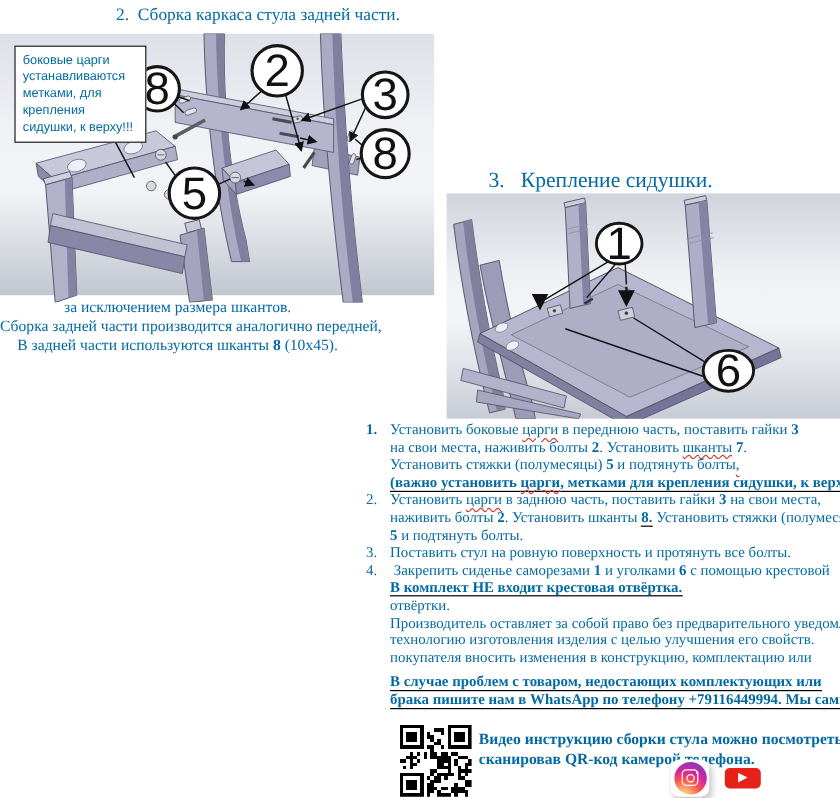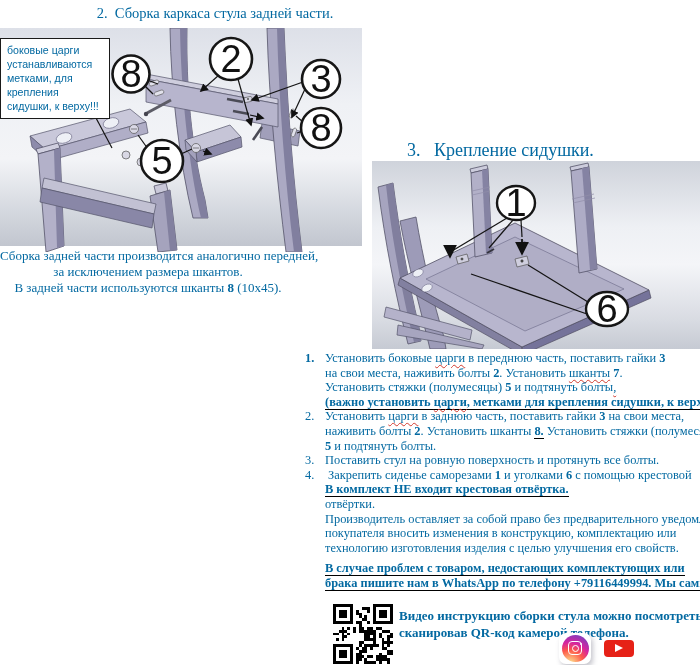--- a/index.html
+++ b/index.html
@@ -8,21 +8,21 @@
 
   
   .title2{position:absolute;left:30px;top:5px;width:370px;text-align:center;
           font-size:14.5px;white-space:pre;}
   .title3{position:absolute;left:407px;top:140px;font-size:18px;white-space:pre;}
   .caption{position:absolute;left:0;top:248px;width:296px;text-align:center;
            font-size:13px;line-height:16.2px;}
   .caption .rline{white-space:pre;}
 
   
-  .notebox{position:absolute;left:0;top:38px;width:110px;box-sizing:border-box;
+  .notebox{position:absolute;left:12px;top:38px;width:110px;box-sizing:border-box;
            border:1.6px solid #1a1a1a;background:#fff;padding:4px 5px 5px 6px;
            font-family:"Liberation Sans",sans-serif;font-size:10.6px;line-height:1.33;z-index:3;}
 
   
   .diag{position:absolute;}
   #d1{left:0;top:28px;}
   #d2{left:372px;top:161px;}
   .co-num{font-family:"Liberation Sans",sans-serif;font-size:38px;fill:#111;}
 
   
@@ -199,22 +199,22 @@
       <circle cx="321" cy="100" r="20" fill="#fff" stroke="#161616" stroke-width="2.6"></circle>
       <text class="co-num" x="321" y="113" text-anchor="middle">8</text>
     </g>
     <g>
       <circle cx="162" cy="133" r="21" fill="#fff" stroke="#161616" stroke-width="2.6"></circle>
       <text class="co-num" x="162" y="146" text-anchor="middle">5</text>
     </g>
   </svg>
 
   <div class="caption">
+      <div class="rline"><span>за исключением размера шкантов.</span></div>
       <div class="rline"><span>Сборка задней части производится аналогично передней,</span></div>
-      <div class="rline"><span>за исключением размера шкантов.</span></div>
       <div class="rline"><span>В задней части используются шканты </span><span class="sb">8</span><span> (10x45).</span></div>
     </div>
 
   <div class="title3">3.   Крепление сидушки.</div>
 
   <svg id="d2" class="diag" width="328" height="188" viewBox="0 0 328 188">
     <rect x="0" y="0" width="328" height="188" fill="url(#g2)"></rect>
 
     <g stroke="#55546a" stroke-width="0.8">
       <path d="M6,26 L21,22 C27,68 36,120 47,166 L49,180 L36,183 C24,136 13,82 6,26 Z" fill="#a6a4bf"></path>
@@ -288,22 +288,22 @@
       <div class="row"><span class="rn"></span><span class="rt"><span>Установить стяжки (полумесяцы) </span><span class="sb">5</span><span> и подтянуть болты</span><span class="sr">,</span></span></div>
       <div class="row"><span class="rn"></span><span class="rt"><span class="sb su">(важно установить </span><span class="sb su sr">царги</span><span class="sb su">, метками для крепления сидушки, к верху!)</span></span></div>
       <div class="row"><span class="rn">2.</span><span class="rt"><span>Установить </span><span class="sr">царги</span><span> в заднюю часть, поставить гайки </span><span class="sb">3</span><span> на свои места,</span></span></div>
       <div class="row"><span class="rn"></span><span class="rt"><span>наживить болты </span><span class="sb">2</span><span>. Установить шканты </span><span class="sb su">8.</span><span> Установить стяжки (полумесяцы)</span></span></div>
       <div class="row"><span class="rn"></span><span class="rt"><span class="sb">5</span><span> и подтянуть болты.</span></span></div>
       <div class="row"><span class="rn">3.</span><span class="rt"><span>Поставить стул на ровную поверхность и протянуть все болты.</span></span></div>
       <div class="row"><span class="rn">4.</span><span class="rt"><span> Закрепить сиденье саморезами </span><span class="sb">1</span><span> и уголками </span><span class="sb">6</span><span> с помощью крестовой</span></span></div>
       <div class="row"><span class="rn"></span><span class="rt"><span class="sb su">В комплект НЕ входит крестовая отвёртка.</span></span></div>
       <div class="row"><span class="rn"></span><span class="rt"><span>отвёртки.</span></span></div>
       <div class="row"><span class="rn"></span><span class="rt"><span>Производитель оставляет за собой право без предварительного уведомления</span></span></div>
+      <div class="row"><span class="rn"></span><span class="rt"><span>технологию изготовления изделия с целью улучшения его свойств.</span></span></div>
       <div class="row"><span class="rn"></span><span class="rt"><span>покупателя вносить изменения в конструкцию, комплектацию или</span></span></div>
-      <div class="row"><span class="rn"></span><span class="rt"><span>технологию изготовления изделия с целью улучшения его свойств.</span></span></div>
       <div class="row rsp" style="height: 6px;"></div>
       <div class="row"><span class="rn"></span><span class="rt"><span class="sb su">В случае проблем с товаром, недостающих комплектующих или</span></span></div>
       <div class="row"><span class="rn"></span><span class="rt"><span class="sb su">брака пишите нам в WhatsApp по телефону +79116449994. Мы сами</span></span></div>
     </div>
 
   <div class="qr">
     <svg id="qrsvg" viewBox="0 0 21 21">
         <rect x="0" y="0" width="21" height="21" fill="#fff"></rect>
         <rect x="10" y="1" width="1" height="1" fill="#000"></rect>
         <rect x="11" y="1" width="1" height="1" fill="#000"></rect>

